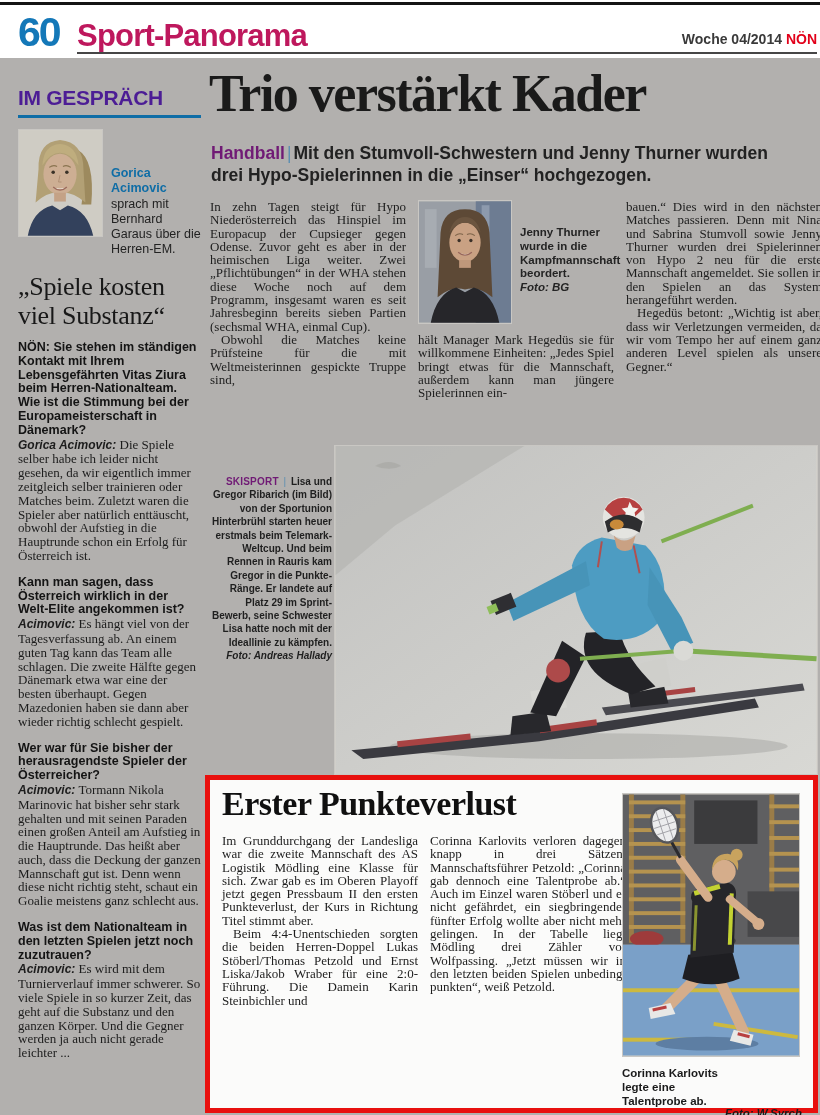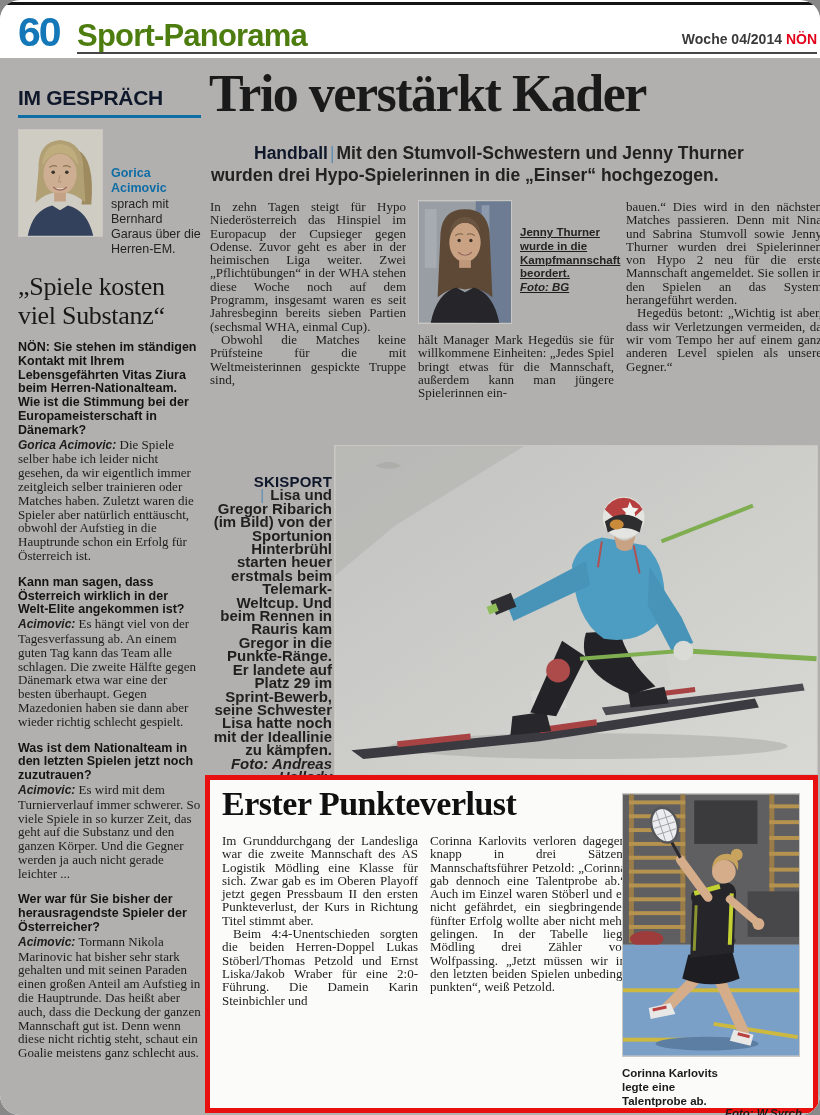--- a/index.html
+++ b/index.html
@@ -1,64 +1,64 @@
 <!DOCTYPE html>
 <html lang="de"><head>
 <meta charset="utf-8">
 <style>
   * { margin:0; padding:0; box-sizing:border-box; }
   html,body { background:#888; }
   .page {
     position:relative; width:820px; height:1115px; margin:0 auto;
     background:#ffffff; overflow:hidden;
     font-family:"Liberation Sans", sans-serif; color:#1d1d1d;
-    -webkit-hyphens:auto; hyphens:auto;border-radius:20px;
+    -webkit-hyphens:auto; hyphens:auto;
   }
   
   .top-rule { position:absolute; top:2px; left:0; width:100%; height:3px; background:#141414; }
   .masthead { position:absolute; top:5px; left:0; right:0; height:53px; background:#fff; }
   .pageno { position:absolute; left:18px; top:4px; font-size:41px; font-weight:bold; letter-spacing:-2px; color:#1478b8; }
-  .section-title { position:absolute; left:77px; top:13px; font-size:31px; font-weight:bold; letter-spacing:-0.8px; color:#4d7c0f; }
+  .section-title { position:absolute; left:77px; top:13px; font-size:31px; font-weight:bold; letter-spacing:-0.8px; color:#be185d; }
   .issue { position:absolute; right:3px; bottom:11px; font-size:14px; font-weight:bold; color:#3a3a3a; }
   .issue .brand { color:#e2001a; }
   .mast-rule { position:absolute; left:77px; right:3px; bottom:4px; height:2px; background:#464646; }
   
   .content { position:absolute; top:58px; left:0; right:0; bottom:0; background:#b2b0ae; }
   
   .interview { position:absolute; left:18px; top:28px; width:183px; }
-  .iv-kicker { display:block; color:#0f172a; font-size:21px; font-weight:bold; letter-spacing:-0.3px;
+  .iv-kicker { display:block; color:#4c1d95; font-size:21px; font-weight:bold; letter-spacing:-0.3px;
                border-bottom:3px solid #0f6da6; padding-bottom:5px; }
   .portrait-row { display:flex; gap:8px; margin-top:11px; }
   .photo-frame { border:1px solid #c9c7c3; background:#d6d2ca; flex:none; }
   .portrait-cap { font-size:12.5px; line-height:1.2; padding-top:37px; color:#222; }
   .portrait-cap .cap-name { color:#0f6da6; font-weight:bold; display:block; margin-bottom:1px; }
   .iv-headline { font-family:"Liberation Serif", serif; font-weight:normal; font-size:26px; line-height:29px;
                  letter-spacing:-0.3px; color:#181818; margin:15px 0 11px; }
   .qa-block { margin-bottom:13px; }
   .q { font-size:12.5px; line-height:13.8px; font-weight:bold; color:#141414; }
   .a { font-family:"Liberation Serif", serif; font-size:13px; line-height:13.8px; color:#1c1c1c; }
   .spk { font-family:"Liberation Sans", sans-serif; font-weight:bold; font-style:italic; font-size:12px; }
   
   .main-headline { position:absolute; left:209px; top:8px; font-family:"Liberation Serif", serif;
                    font-weight:bold; font-size:52px; line-height:56px; letter-spacing:-1.5px; color:#1a1a1a; }
   .main-lead { position:absolute; left:211px; top:84px; width:580px;
                font-size:17.5px; line-height:22px; font-weight:bold; color:#222; }
-  .kicker-inline { color:#0f172a;margin-left:43px; }
+  .kicker-inline { color:#701a75; }
   .lead-sep { color:#5d8fb2; font-weight:normal; padding:0 2px; }
   .cols3 { position:absolute; left:210px; top:142px; width:610px; display:flex; gap:12px; }
   .col3w { width:196px; flex:none; }
   .body-p { font-family:"Liberation Serif", serif; font-size:13px; line-height:13.3px;
             text-align:justify; color:#1d1d1d; }
   .indent { text-indent:11px; }
-  .photo-row { display:flex; gap:8px; margin-bottom:9px;text-decoration:underline; }
+  .photo-row { display:flex; gap:8px; margin-bottom:9px; }
   .small-cap { font-size:11.5px; line-height:1.2; font-weight:bold; color:#242424; padding-top:26px; }
   .credit { font-style:italic;margin-top:40px; }
   
   .ski-caption { position:absolute; left:209px; top:417px; width:123px; text-align:right;
-                 font-size:15px; line-height:13.4px; font-weight:bold; color:#1f1f1f; }
+                 font-size:10px; line-height:13.4px; font-weight:bold; color:#1f1f1f; }
   .ski-caption .kicker-inline { letter-spacing:0.2px; }
   .ski-photo { position:absolute; left:334px; top:387px; }
   
   .highlight { position:absolute; left:205px; top:717px; width:613px; height:338px;
                background:#fbfbfa; border:5px solid #e8100e; }
   .hl-inner { position:relative; width:100%; height:100%; padding:5px 12px; }
   .hl-headline { font-family:"Liberation Serif", serif; font-weight:bold; font-size:34px; line-height:38px;
                  letter-spacing:-0.5px; color:#101010; margin-bottom:11px; }
   .hl-lead { width:398px; font-size:17.5px; line-height:22px; font-weight:bold; color:#1c1c1c; margin-bottom:14px; }
   .hl-cols { display:flex; gap:12px; width:404px; }
@@ -108,33 +108,33 @@
         <div class="portrait-cap">
           <span class="cap-name">Gorica Acimovic</span>
           <span>sprach mit Bernhard Garaus über die Herren-EM.</span>
         </div>
       </div>
 
       <h2 class="iv-headline">„Spiele kosten viel Substanz“</h2>
 
       <div class="qa-block">
         <p class="q">NÖN: Sie stehen im ständigen Kontakt mit Ihrem Lebensgefährten Vitas Ziura beim Herren-Nationalteam. Wie ist die Stimmung bei der Europameisterschaft in Dänemark?</p>
-        <p class="a"><span class="spk">Gorica Acimovic:</span> <span>Die Spiele selber habe ich leider nicht gesehen, da wir eigentlich immer zeitgleich selber trainieren oder Matches haben. Zuletzt waren die Spieler aber natürlich enttäuscht, obwohl der Aufstieg in die Hauptrunde schon ein Erfolg für Österreich ist.</span></p>
+        <p class="a"><span class="spk">Gorica Acimovic:</span> <span>Die Spiele selber habe ich leider nicht gesehen, da wir eigentlich immer zeitgleich selber trainieren oder Matches beim. Zuletzt waren die Spieler aber natürlich enttäuscht, obwohl der Aufstieg in die Hauptrunde schon ein Erfolg für Österreich ist.</span></p>
       </div>
       <div class="qa-block">
         <p class="q">Kann man sagen, dass Österreich wirklich in der Welt-Elite angekommen ist?</p>
         <p class="a"><span class="spk">Acimovic:</span> <span>Es hängt viel von der Tagesverfassung ab. An einem guten Tag kann das Team alle schlagen. Die zweite Hälfte gegen Dänemark etwa war eine der besten überhaupt. Gegen Mazedonien haben sie dann aber wieder richtig schlecht gespielt.</span></p>
       </div>
       <div class="qa-block">
+        <p class="q">Wer war für Sie bisher der herausragendste Spieler der Österreicher?</p>
+        <p class="a"><span class="spk">Acimovic:</span> <span>Tormann Nikola Marinovic hat bisher sehr stark gehalten und mit seinen Paraden einen großen Anteil am Aufstieg in die Hauptrunde. Das heißt aber auch, dass die Deckung der ganzen Mannschaft gut ist. Denn wenn diese nicht richtig steht, schaut ein Goalie meistens ganz schlecht aus.</span></p>
+      </div>
+      <div class="qa-block">
         <p class="q">Was ist dem Nationalteam in den letzten Spielen jetzt noch zuzutrauen?</p>
         <p class="a"><span class="spk">Acimovic:</span> <span>Es wird mit dem Turnierverlauf immer schwerer. So viele Spiele in so kurzer Zeit, das geht auf die Substanz und den ganzen Körper. Und die Gegner werden ja auch nicht gerade leichter ...</span></p>
-      </div>
-      <div class="qa-block">
-        <p class="q">Wer war für Sie bisher der herausragendste Spieler der Österreicher?</p>
-        <p class="a"><span class="spk">Acimovic:</span> <span>Tormann Nikola Marinovic hat bisher sehr stark gehalten und mit seinen Paraden einen großen Anteil am Aufstieg in die Hauptrunde. Das heißt aber auch, dass die Deckung der ganzen Mannschaft gut ist. Denn wenn diese nicht richtig steht, schaut ein Goalie meistens ganz schlecht aus.</span></p>
       </div>
     </aside>
 
     <h1 class="main-headline">Trio verstärkt Kader</h1>
     <p class="main-lead">
       <span class="kicker-inline">Handball</span><span class="lead-sep">|</span><span>Mit den Stumvoll-Schwestern und Jenny Thurner wurden drei Hypo-Spielerinnen in die „Einser“ hochgezogen.</span>
     </p>
 
     <div class="cols3">
       <div class="col3w">

